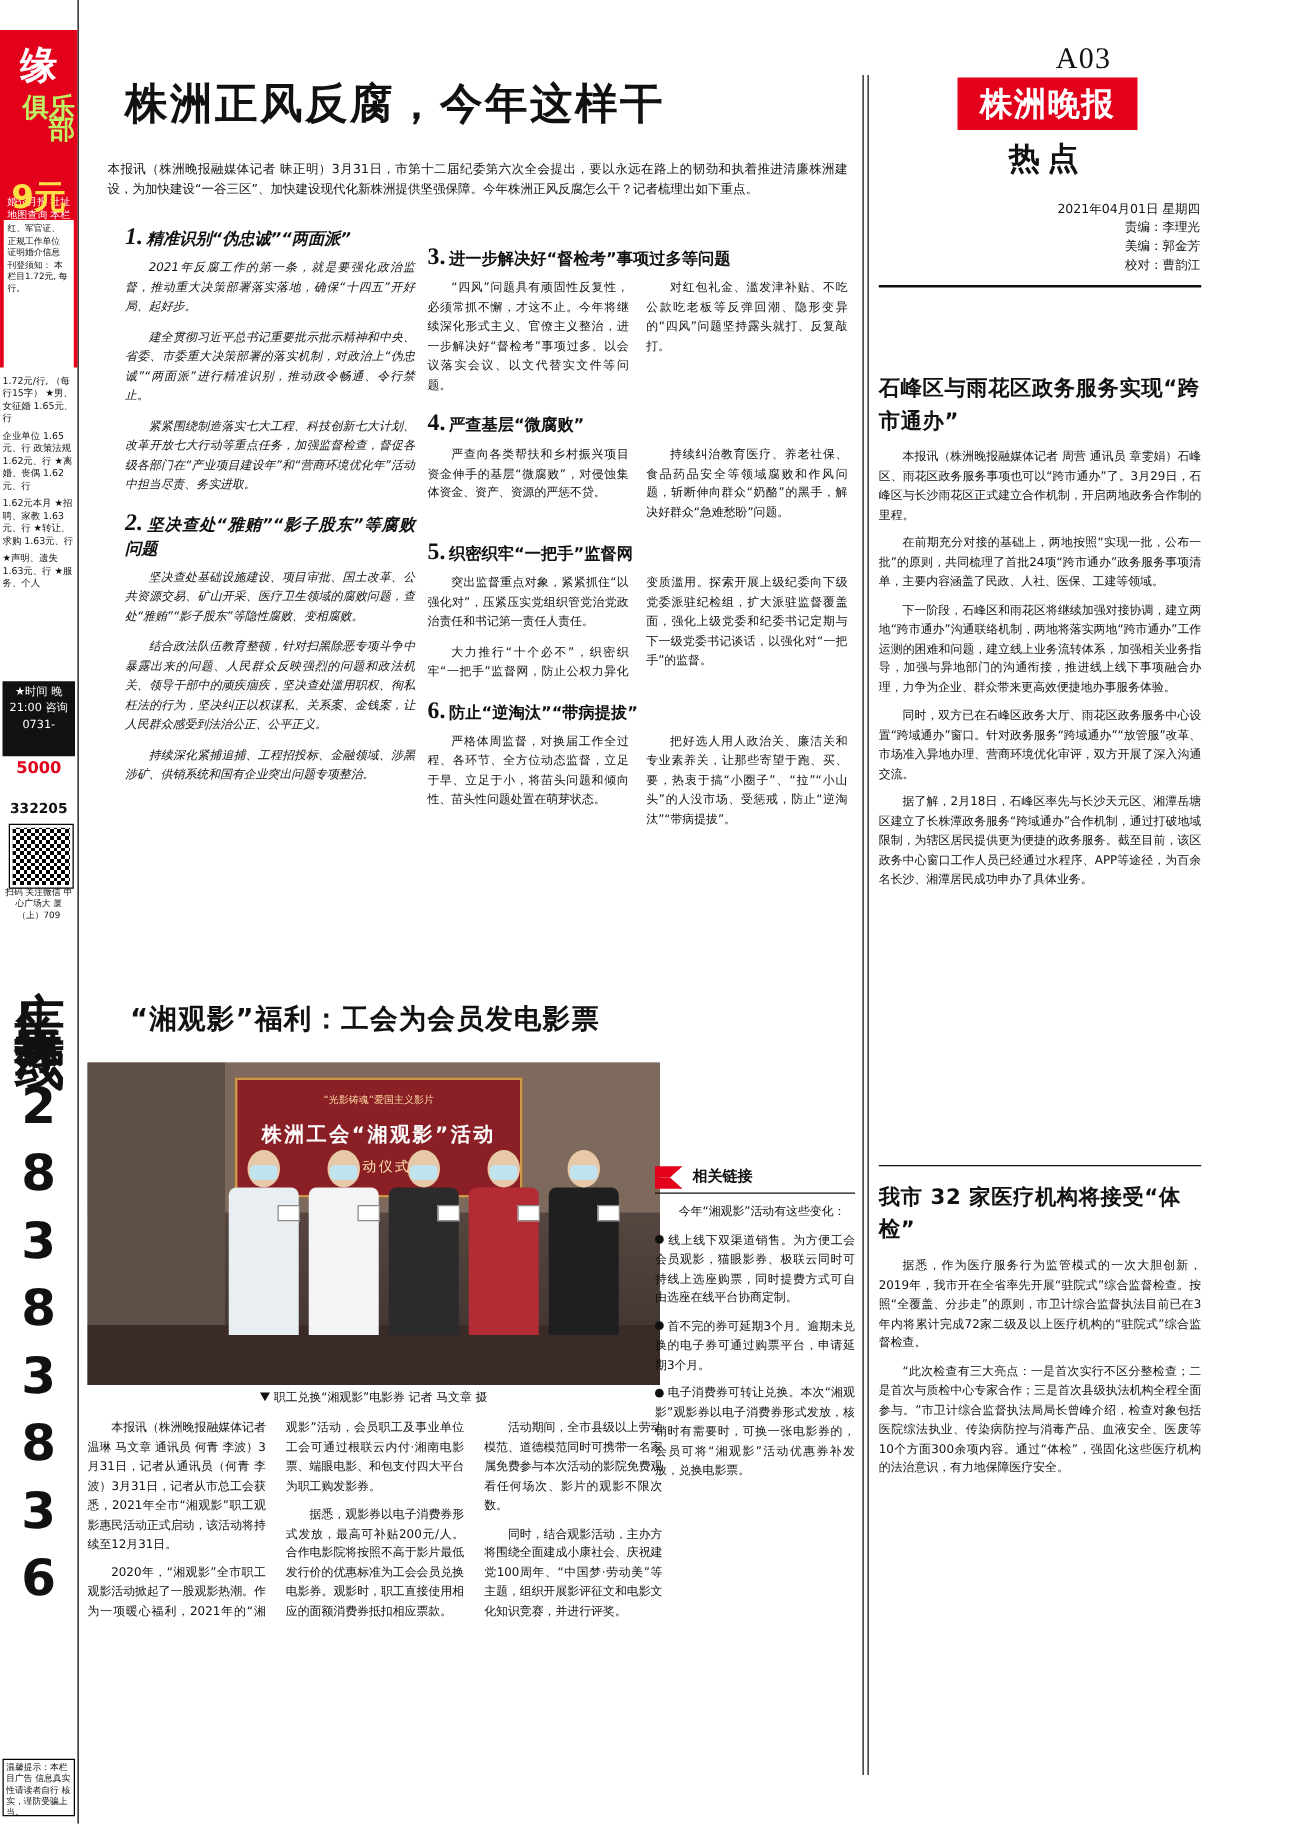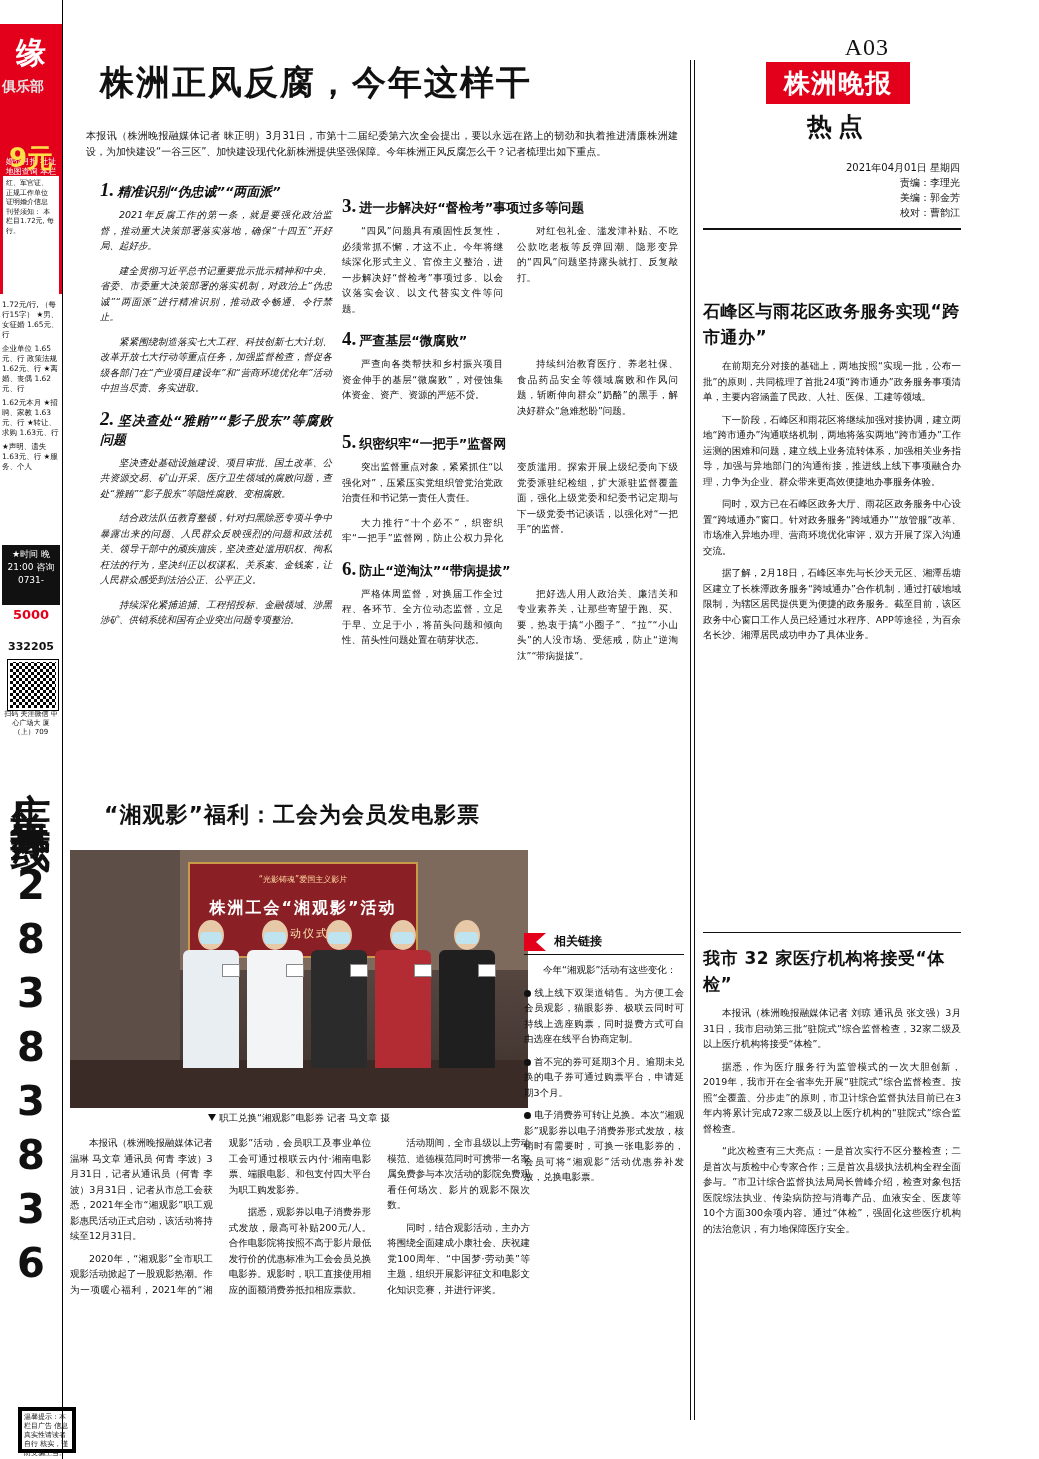--- a/index.html
+++ b/index.html
@@ -22,21 +22,21 @@
     position:absolute;left:0;top:24px;width:62px;height:270px;
     background:#e2001a;color:#fff;
   }
   .ls-yuan{
     position:absolute;left:4px;top:6px;width:54px;height:46px;
     font-size:30px;font-weight:bold;color:#fff;text-align:center;line-height:46px;
     font-family:"DejaVu Sans",sans-serif;
   }
   .ls-sub{
     position:absolute;left:2px;top:54px;width:58px;
-    text-align:left;font-size:14px;font-weight:bold;color:#e5e5e5;line-height:17px;
+    text-align:right;font-size:21px;font-weight:bold;color:#bef264;line-height:17px;
   }
   .ls-sub2{
     position:absolute;left:2px;top:92px;width:58px;
     text-align:center;font-size:8px;color:#fff;line-height:10px;margin-top:41px;
   }
   .ls-price{
     position:absolute;left:2px;top:120px;width:58px;
     text-align:center;font-size:26px;font-weight:bold;color:#fde047;line-height:28px;
   }
   .ls-white{
@@ -76,21 +76,21 @@
     font-size:7px;line-height:9px;color:#111;
   }
   .ls-vert{
     position:absolute;left:0;top:760px;width:62px;height:640px;
     writing-mode:vertical-rl;text-orientation:upright;
     font-size:40px;font-weight:bold;letter-spacing:8px;color:#111;
     line-height:62px;overflow:hidden;
   }
   .ls-footer{
     position:absolute;left:2px;bottom:6px;width:58px;height:46px;
-    border:4px solid #000000;font-size:7px;line-height:9px;padding:2px;box-sizing:border-box;margin-left:16px;
+    border:1px solid #000000;font-size:7px;line-height:9px;padding:2px;box-sizing:border-box;
   }
 
   
   .folio{
     position:absolute;right:150px;top:34px;font-size:24px;letter-spacing:1px;color:#111;
     font-family:"Liberation Serif",serif;
   }
   .logo-box{
     position:absolute;left:766px;top:62px;width:144px;height:42px;
     background:#e2001a;color:#fff;display:flex;align-items:center;justify-content:center;
@@ -401,30 +401,30 @@
   <div class="rel-body">
     <p>今年“湘观影”活动有这些变化：</p>
     <p class="bullet"><span class="dot"></span><span>线上线下双渠道销售。为方便工会会员观影，猫眼影券、极联云同时可持线上选座购票，同时提费方式可自由选座在线平台协商定制。</span></p>
     <p class="bullet"><span class="dot"></span><span>首不完的券可延期3个月。逾期未兑换的电子券可通过购票平台，申请延期3个月。</span></p>
     <p class="bullet"><span class="dot"></span><span>电子消费券可转让兑换。本次“湘观影”观影券以电子消费券形式发放，核销时有需要时，可换一张电影券的，会员可将“湘观影”活动优惠券补发放，兑换电影票。</span></p>
   </div>
 
   <div class="rcol" style="top:270px;margin-top:28px;">
     <div class="r-title">石峰区与雨花区政务服务实现“跨市通办”</div>
     <div class="r-body">
+      <p>本报讯（株洲晚报融媒体记者  周营 通讯员 章雯娟）石峰区、雨花区政务服务事项也可以“跨市通办”了。3月29日，石峰区与长沙雨花区正式建立合作机制，开启两地政务合作制的里程。</p>
       <p>在前期充分对接的基础上，两地按照“实现一批，公布一批”的原则，共同梳理了首批24项“跨市通办”政务服务事项清单，主要内容涵盖了民政、人社、医保、工建等领域。</p>
       <p>下一阶段，石峰区和雨花区将继续加强对接协调，建立两地“跨市通办”沟通联络机制，两地将落实两地“跨市通办”工作运测的困难和问题，建立线上业务流转体系，加强相关业务指导，加强与异地部门的沟通衔接，推进线上线下事项融合办理，力争为企业、群众带来更高效便捷地办事服务体验。</p>
       <p>同时，双方已在石峰区政务大厅、雨花区政务服务中心设置“跨域通办”窗口。针对政务服务“跨域通办”“放管服”改革、市场准入异地办理、营商环境优化审评，双方开展了深入沟通交流。</p>
       <p>据了解，2月18日，石峰区率先与长沙天元区、湘潭岳塘区建立了长株潭政务服务“跨域通办”合作机制，通过打破地域限制，为辖区居民提供更为便捷的政务服务。截至目前，该区政务中心窗口工作人员已经通过水程序、APP等途径，为百余名长沙、湘潭居民成功申办了具体业务。</p>
     </div>
   </div>
 
   <div class="rcol" style="top:918px;">
     <div class="r-hr"></div>
     <div class="r-title">我市 32 家医疗机构将接受“体检”</div>
     <div class="r-body">
-      <p>本报讯（株洲晚报融媒体记者  刘琼 通讯员 张文强）3月31日，我市启动第三批“驻院式”综合监督检查，32家二级及以上医疗机构将接受“体检”。</p>
       <p>据悉，作为医疗服务行为监管模式的一次大胆创新，2019年，我市开在全省率先开展“驻院式”综合监督检查。按照“全覆盖、分步走”的原则，市卫计综合监督执法目前已在3年内将累计完成72家二级及以上医疗机构的“驻院式”综合监督检查。</p>
       <p>“此次检查有三大亮点：一是首次实行不区分整检查；二是首次与质检中心专家合作；三是首次县级执法机构全程全面参与。”市卫计综合监督执法局局长曾峰介绍，检查对象包括医院综法执业、传染病防控与消毒产品、血液安全、医废等10个方面300余项内容。通过“体检”，强固化这些医疗机构的法治意识，有力地保障医疗安全。</p>
     </div>
   </div>
 
 </div>
 
 </body></html>

